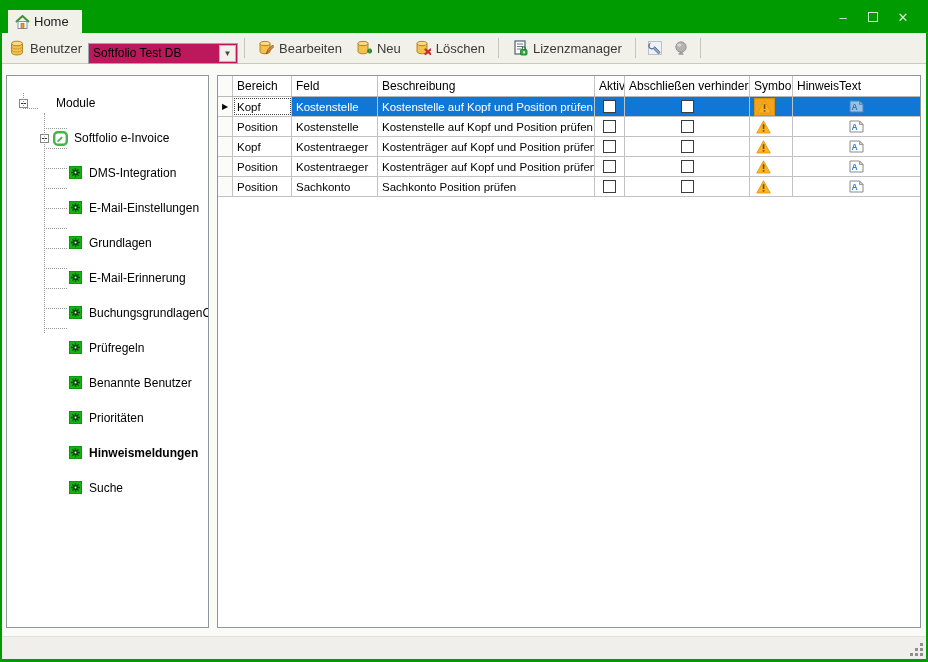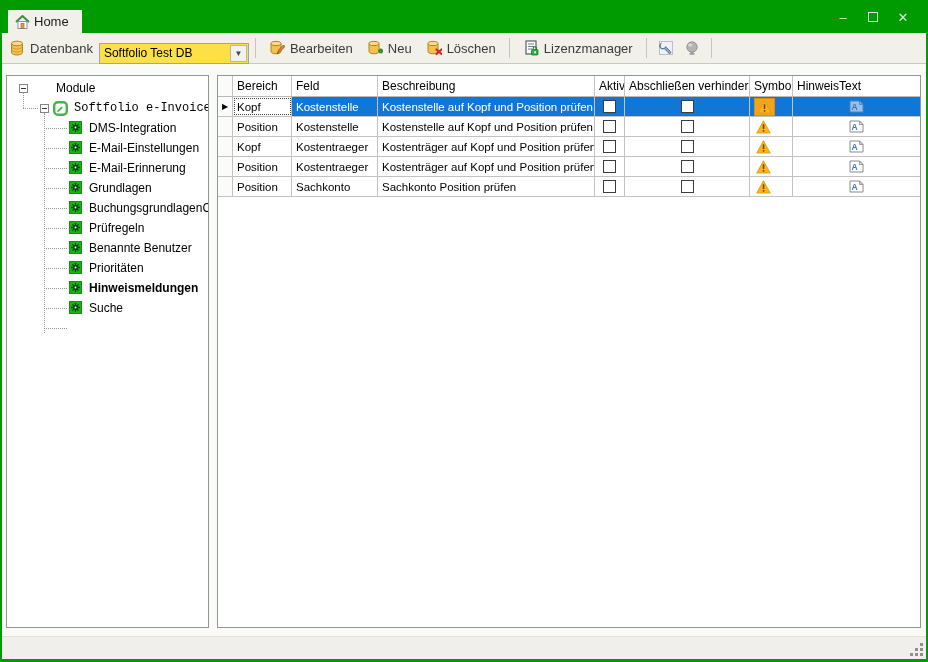--- a/index.html
+++ b/index.html
@@ -16,38 +16,38 @@
   .wc { width:30px; height:22px; display:flex; align-items:center; justify-content:center;
     color:#d6e8d6; font-size:13px; cursor:default; }
   .wc .maxbox { width:10px; height:10px; border:1.5px solid #d6e8d6; display:block; }
 
   
   .toolbar { position:absolute; top:33px; left:2px; right:2px; height:31px; background:#f1f0e9;
     border-bottom:1px solid #cbc9bc; display:flex; align-items:center; padding-left:7px;
     font-size:13px; color:#3a3a3a; }
   .tb-sep { width:1px; height:20px; background:#c9c6b9; margin:0 6px; }
   .tb-label { margin:0 6px 0 5px; }
-  .combo { width:150px; height:21px; background:#fde047; border:1px solid #97a5b5; display:flex;
+  .combo { width:150px; height:21px; background:#be185d; border:1px solid #97a5b5; display:flex;
     align-items:center; position:relative;margin-top:10px; }
   .combo-text { flex:1; padding-left:4px; font-size:12px; color:#000; white-space:nowrap; overflow:hidden; }
   .combo-btn { width:17px; height:17px; margin-right:1px; background:#f2f1ec; border:1px solid #b9b7ab;
     display:flex; align-items:center; justify-content:center; font-size:8px; color:#444; }
   .tb-btn { display:flex; align-items:center; gap:5px; padding:3px 7px; border-radius:2px; cursor:default; }
   .tb-iconbtn { padding:3px 5px; display:flex; align-items:center; }
   .icon16 { width:16px; height:16px; display:inline-block; }
 
   
   .content { position:absolute; top:64px; left:2px; right:2px; bottom:26px; background:#fafaf7; }
   .panel { position:absolute; background:#fff; border:1px solid #8e959b; }
   .tree-panel  { left:4px;  top:11px; width:203px; bottom:8px; overflow:hidden; }
   .grid-panel  { left:215px; top:11px; right:5px; bottom:8px; overflow:hidden; }
 
   
   .tree { position:relative; width:100%; height:100%; font-size:12px; color:#000; padding-top:2px; }
-  .trow { position:relative; height:20px; display:flex; align-items:center; white-space:nowrap; }
+  .trow { position:relative; height:20px; display:flex; align-items:center; white-space:nowrap;margin-top:15px; }
   .expander { position:absolute; width:9px; height:9px; background:#fff; border:1px solid #848484;
     display:flex; align-items:center; justify-content:center; }
   .expander i { display:block; width:5px; height:1px; background:#333; }
   .tlabel { position:absolute; padding:1px 2px; }
   .tlabel.bold { font-weight:bold; }
   .ticon { position:absolute; }
   .dotline { position:absolute; }
   .dotline.v { border-left:1px dotted #999; width:0; }
   .dotline.h { border-top:1px dotted #999; height:0; }
 
@@ -102,21 +102,21 @@
   </div>
 
   <div class="toolbar">
     <span class="icon16">
       <svg width="16" height="16" viewBox="0 0 16 16">
         <path d="M2.5 3.5 v9 c0 1.4 2.5 2.5 5.5 2.5 s5.5-1.1 5.5-2.5 v-9" fill="#f4c14f" stroke="#a97d17" stroke-width="0.9"></path>
         <path d="M2.5 6.5 c0 1.4 2.5 2.5 5.5 2.5 s5.5-1.1 5.5-2.5 M2.5 9.5 c0 1.4 2.5 2.5 5.5 2.5 s5.5-1.1 5.5-2.5" fill="none" stroke="#c49427" stroke-width="0.8"></path>
         <ellipse cx="8" cy="3.5" rx="5.5" ry="2.3" fill="#fbda8c" stroke="#a97d17" stroke-width="0.9"></ellipse>
       </svg>
     </span>
-    <span class="tb-label">Datenbank</span>
+    <span class="tb-label">Benutzer</span>
     <div class="combo">
       <span class="combo-text">Softfolio Test DB</span>
       <span class="combo-btn">▼</span>
     </div>
     <span class="tb-sep"></span>
 
     <div class="tb-btn">
       <span class="icon16">
         <svg width="16" height="16" viewBox="0 0 16 16">
           <path d="M2 3.5 v8 c0 1.3 2.2 2.3 5 2.3 s5-1 5-2.3 v-8" fill="#f4c14f" stroke="#a97d17" stroke-width="0.9"></path>
@@ -196,21 +196,21 @@
             <span class="tlabel" style="left: 47px;">Module</span>
           </div>
           <div class="trow">
             <span class="expander" style="left: 33px;">
               <i></i>
             </span>
             <span class="ticon" style="left: 46px; top: 3px;"><svg width="15" height="15" viewBox="0 0 15 15">
                 <rect x="1.2" y="1.2" width="12.6" height="12.6" rx="3.5" fill="#fff" stroke="#46b24a" stroke-width="2.4"></rect>
                 <path d="M4.5 9.5 L8.5 5.5 L9.8 6.8 L5.8 10.8 L4.2 10.9 Z" fill="#46b24a"></path>
               </svg></span>
-            <span class="tlabel" style="left: 65px; font-family: Liberation Mono, monospace;">Softfolio e-Invoice</span>
+            <span class="tlabel" style="left: 65px;">Softfolio e-Invoice</span>
           </div>
           <div class="trow">
             <span class="ticon" style="left: 62px; top: 3px;"><svg width="13" height="13" viewBox="0 0 13 13">
                 <rect x="0" y="0" width="13" height="13" fill="#12b412" stroke="#0b7c0b" stroke-width="1"></rect>
                 <g stroke="#123f12" stroke-width="1.3">
                   <path d="M6.5 2 v9 M2 6.5 h9 M3.4 3.4 l6.2 6.2 M9.6 3.4 l-6.2 6.2"></path>
                 </g>
                 <circle cx="6.5" cy="6.5" r="2.4" fill="#123f12"></circle>
                 <circle cx="6.5" cy="6.5" r="1" fill="#e8ffe8"></circle>
               </svg></span>
@@ -229,32 +229,32 @@
           </div>
           <div class="trow">
             <span class="ticon" style="left: 62px; top: 3px;"><svg width="13" height="13" viewBox="0 0 13 13">
                 <rect x="0" y="0" width="13" height="13" fill="#12b412" stroke="#0b7c0b" stroke-width="1"></rect>
                 <g stroke="#123f12" stroke-width="1.3">
                   <path d="M6.5 2 v9 M2 6.5 h9 M3.4 3.4 l6.2 6.2 M9.6 3.4 l-6.2 6.2"></path>
                 </g>
                 <circle cx="6.5" cy="6.5" r="2.4" fill="#123f12"></circle>
                 <circle cx="6.5" cy="6.5" r="1" fill="#e8ffe8"></circle>
               </svg></span>
+            <span class="tlabel" style="left: 80px;">Grundlagen</span>
+          </div>
+          <div class="trow">
+            <span class="ticon" style="left: 62px; top: 3px;"><svg width="13" height="13" viewBox="0 0 13 13">
+                <rect x="0" y="0" width="13" height="13" fill="#12b412" stroke="#0b7c0b" stroke-width="1"></rect>
+                <g stroke="#123f12" stroke-width="1.3">
+                  <path d="M6.5 2 v9 M2 6.5 h9 M3.4 3.4 l6.2 6.2 M9.6 3.4 l-6.2 6.2"></path>
+                </g>
+                <circle cx="6.5" cy="6.5" r="2.4" fill="#123f12"></circle>
+                <circle cx="6.5" cy="6.5" r="1" fill="#e8ffe8"></circle>
+              </svg></span>
             <span class="tlabel" style="left: 80px;">E-Mail-Erinnerung</span>
-          </div>
-          <div class="trow">
-            <span class="ticon" style="left: 62px; top: 3px;"><svg width="13" height="13" viewBox="0 0 13 13">
-                <rect x="0" y="0" width="13" height="13" fill="#12b412" stroke="#0b7c0b" stroke-width="1"></rect>
-                <g stroke="#123f12" stroke-width="1.3">
-                  <path d="M6.5 2 v9 M2 6.5 h9 M3.4 3.4 l6.2 6.2 M9.6 3.4 l-6.2 6.2"></path>
-                </g>
-                <circle cx="6.5" cy="6.5" r="2.4" fill="#123f12"></circle>
-                <circle cx="6.5" cy="6.5" r="1" fill="#e8ffe8"></circle>
-              </svg></span>
-            <span class="tlabel" style="left: 80px;">Grundlagen</span>
           </div>
           <div class="trow">
             <span class="ticon" style="left: 62px; top: 3px;"><svg width="13" height="13" viewBox="0 0 13 13">
                 <rect x="0" y="0" width="13" height="13" fill="#12b412" stroke="#0b7c0b" stroke-width="1"></rect>
                 <g stroke="#123f12" stroke-width="1.3">
                   <path d="M6.5 2 v9 M2 6.5 h9 M3.4 3.4 l6.2 6.2 M9.6 3.4 l-6.2 6.2"></path>
                 </g>
                 <circle cx="6.5" cy="6.5" r="2.4" fill="#123f12"></circle>
                 <circle cx="6.5" cy="6.5" r="1" fill="#e8ffe8"></circle>
               </svg></span>

